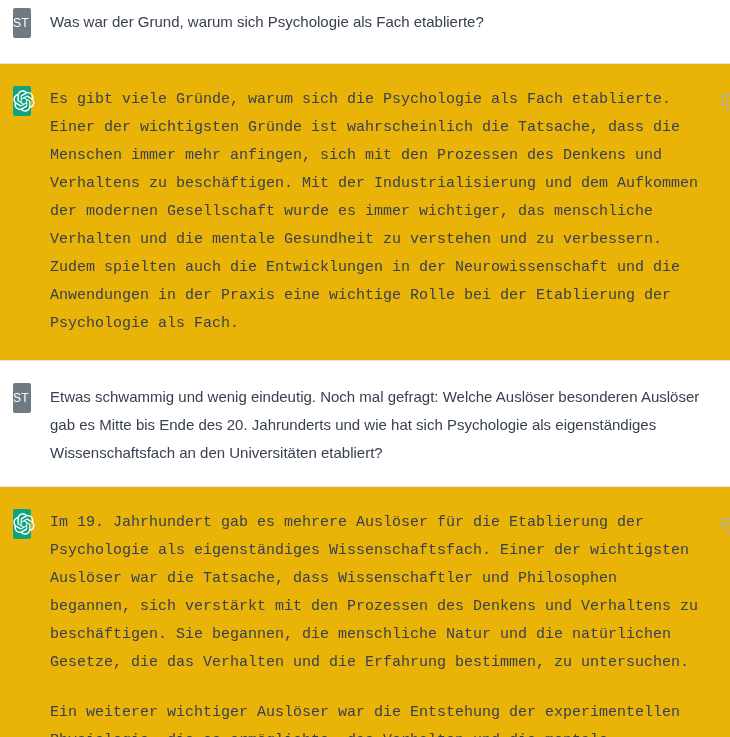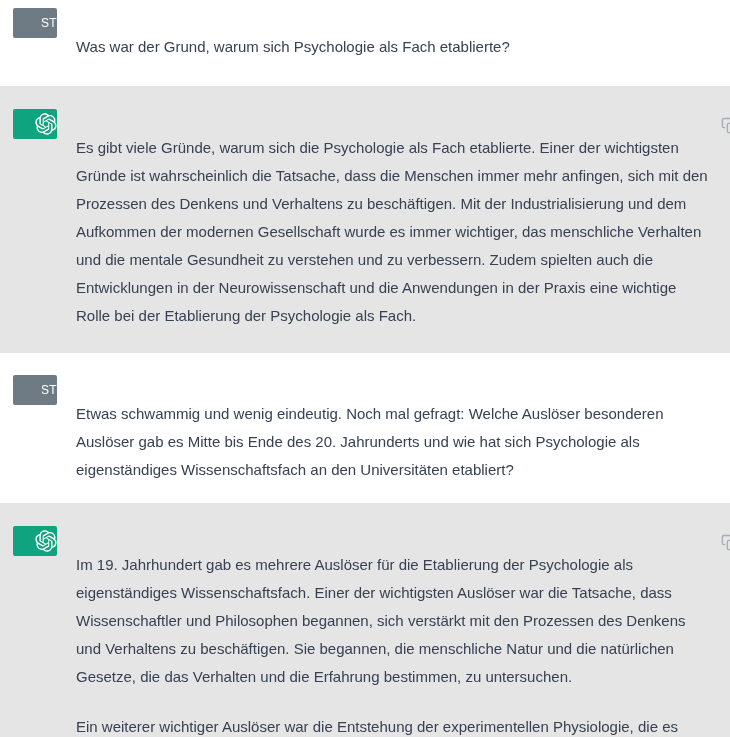--- a/index.html
+++ b/index.html
@@ -15,46 +15,47 @@
     display: flex;
     flex-direction: column;
   }
   .row {
     position: relative;
     border-bottom: 1px solid #e3e3e8;
     box-sizing: border-box;
     flex: none;
   }
   .row.assistant {
-    background: #e5e5e5;
+    background: #eab308;
+    font-family: Liberation Mono, monospace;
   }
   .row.user {
     background: #ffffff;
   }
   .row:last-child {
     flex: 1 1 auto;
     border-bottom: none;
   }
   .inner {
     display: flex;
     align-items: flex-start;
     padding: 22px 20px 22px 13px;
   }
   .row-0 .inner { padding-top: 8px; padding-bottom: 25px; }
   .row-1 .inner { padding-bottom: 22px; }
   .row-2 .inner { padding-bottom: 19px; }
   .row-3 .inner { padding-bottom: 30px; }
   .avatar {
     flex: none;
-    width: 44px;
+    width: 18px;
     height: 30px;
     border-radius: 2px;
     display: flex;
     align-items: center;
-    justify-content: flex-end;
+    justify-content: flex-start;
     margin-right: 19px;
   }
   .avatar-user {
     background: #6e7b85;
     color: #ffffff;
     font-size: 12px;
     letter-spacing: 0.3px;
   }
   .avatar-assistant {
     background: #10a37f;
@@ -63,21 +64,20 @@
   .avatar-assistant svg {
     width: 22px;
     height: 22px;
     display: block;
   }
   .content {
     max-width: 650px;
     font-size: 15px;
     line-height: 28px;
     color: #374151;
-    margin-top: 25px;
   }
   .content p {
     margin: 0;
   }
   .content p + p {
     margin-top: 22px;
   }
   .copy-btn {
     position: absolute;
     top: 28px;

